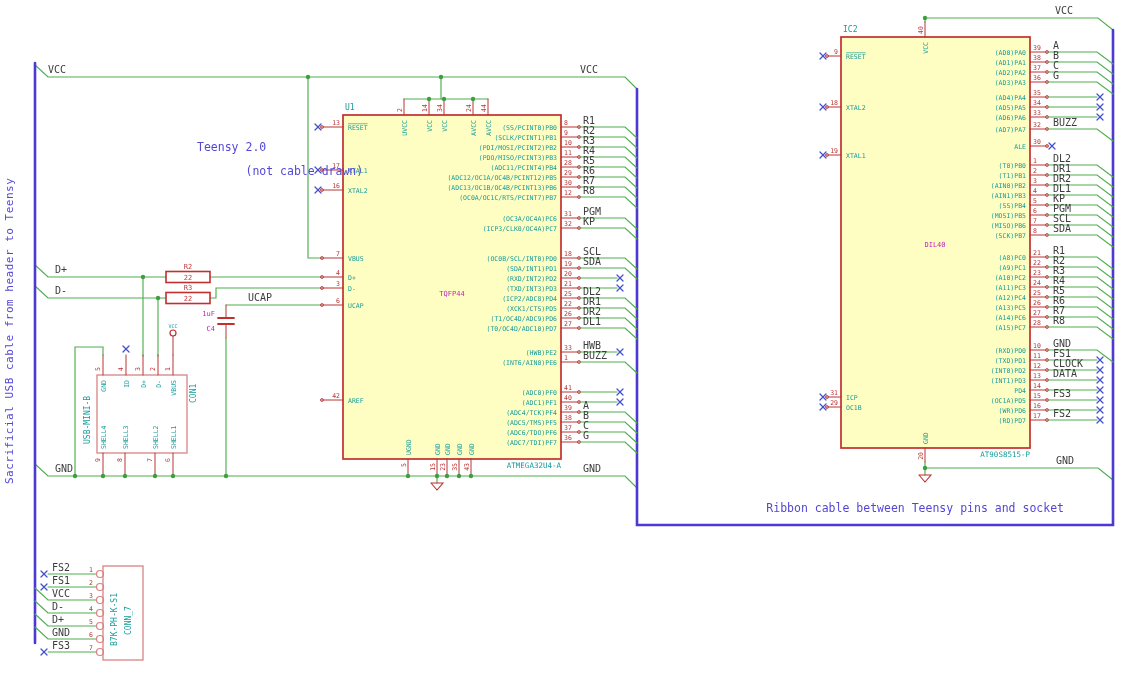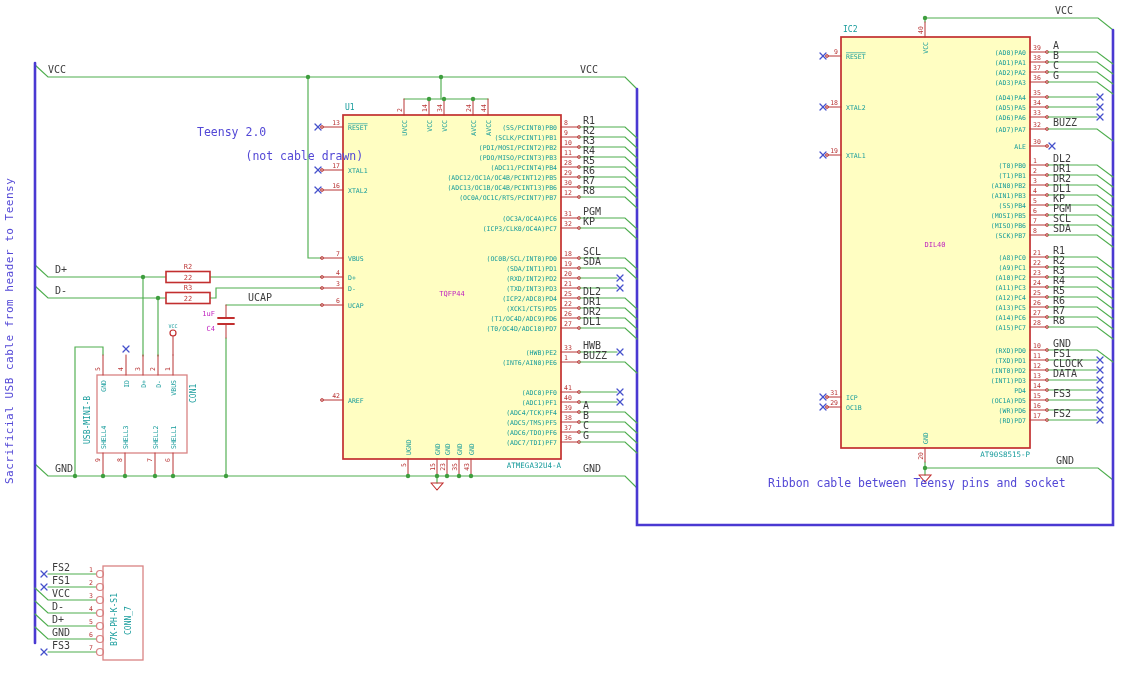--- a/index.html
+++ b/index.html
@@ -2,21 +2,21 @@
 <html><head>
 <meta charset="utf-8">
 <style>
   html,body{margin:0;padding:0;background:#ffffff;}
   #canvas{position:relative;width:1131px;height:690px;background:#fff;overflow:hidden;
           font-family:"DejaVu Sans Mono",monospace;}
   svg text{font-family:"DejaVu Sans Mono",monospace;}
   .note{position:absolute;color:#5348d6;font-size:11.5px;line-height:12px;white-space:pre;}
   #sac-note{left:4px;top:198px;height:286px;width:16px;writing-mode:vertical-rl;
             transform:rotate(180deg);font-size:11px;letter-spacing:0.5px;}
-  #ribbon-note{left:756px;top:477px;width:308px;text-align:left;margin-left:12px;}
+  #ribbon-note{left:756px;top:502px;width:308px;text-align:right;}
 </style>
 </head>
 <body>
 
 <div id="canvas">
   <svg id="sch" width="1131" height="690" viewBox="0 0 1131 690">
       <rect x="343" y="115" width="218" height="344" fill="#fffec2" stroke="#c22f2f" stroke-width="1.7"></rect>
       <rect x="841" y="37" width="189" height="411" fill="#fffec2" stroke="#c22f2f" stroke-width="1.7"></rect>
       <rect x="97" y="375" width="90" height="78" fill="none" stroke="#d98383" stroke-width="1.3"></rect>
       <rect x="103" y="566" width="40" height="94" fill="none" stroke="#d98383" stroke-width="1.3"></rect>
@@ -632,17 +632,17 @@
       <text x="48" y="73" fill="#3c3c3c" font-size="10" text-anchor="start">VCC</text>
       <text x="580" y="73" fill="#3c3c3c" font-size="10" text-anchor="start">VCC</text>
       <text x="55" y="273" fill="#3c3c3c" font-size="10" text-anchor="start">D+</text>
       <text x="55" y="294" fill="#3c3c3c" font-size="10" text-anchor="start">D-</text>
       <text x="248" y="301" fill="#3c3c3c" font-size="10" text-anchor="start">UCAP</text>
       <text x="55" y="472" fill="#3c3c3c" font-size="10" text-anchor="start">GND</text>
       <text x="583" y="472" fill="#3c3c3c" font-size="10" text-anchor="start">GND</text>
       <text x="1055" y="14" fill="#3c3c3c" font-size="10" text-anchor="start">VCC</text>
       <text x="1056" y="464" fill="#3c3c3c" font-size="10" text-anchor="start">GND</text>
     </svg>
-  <div class="note" id="teensy-note" style="left:197px;top:126px;"><span>Teensy 2.0</span><br>
+  <div class="note" id="teensy-note" style="left:197px;top:141px;"><span>Teensy 2.0</span><br>
        <span>(not cable drawn)</span></div>
   <div class="note" id="ribbon-note">Ribbon cable between Teensy pins and socket</div>
   <div class="note" id="sac-note">Sacrificial USB cable from header to Teensy</div>
 </div>
 
 </body></html>

